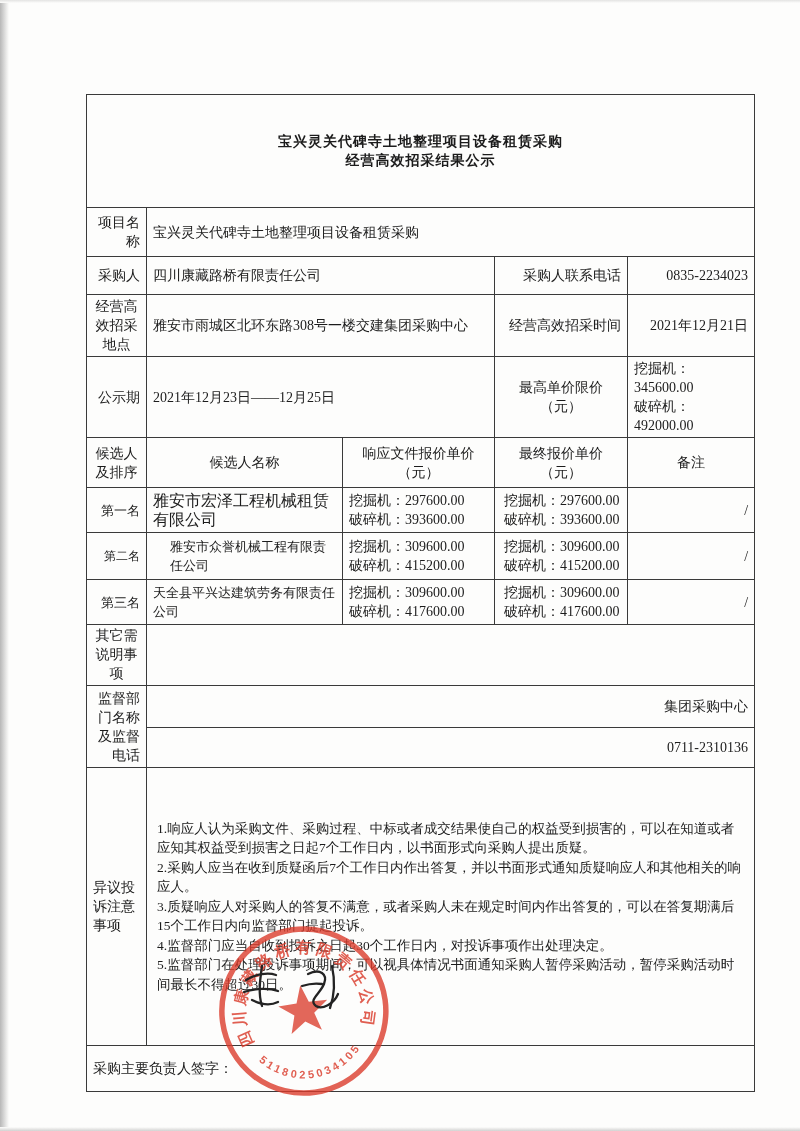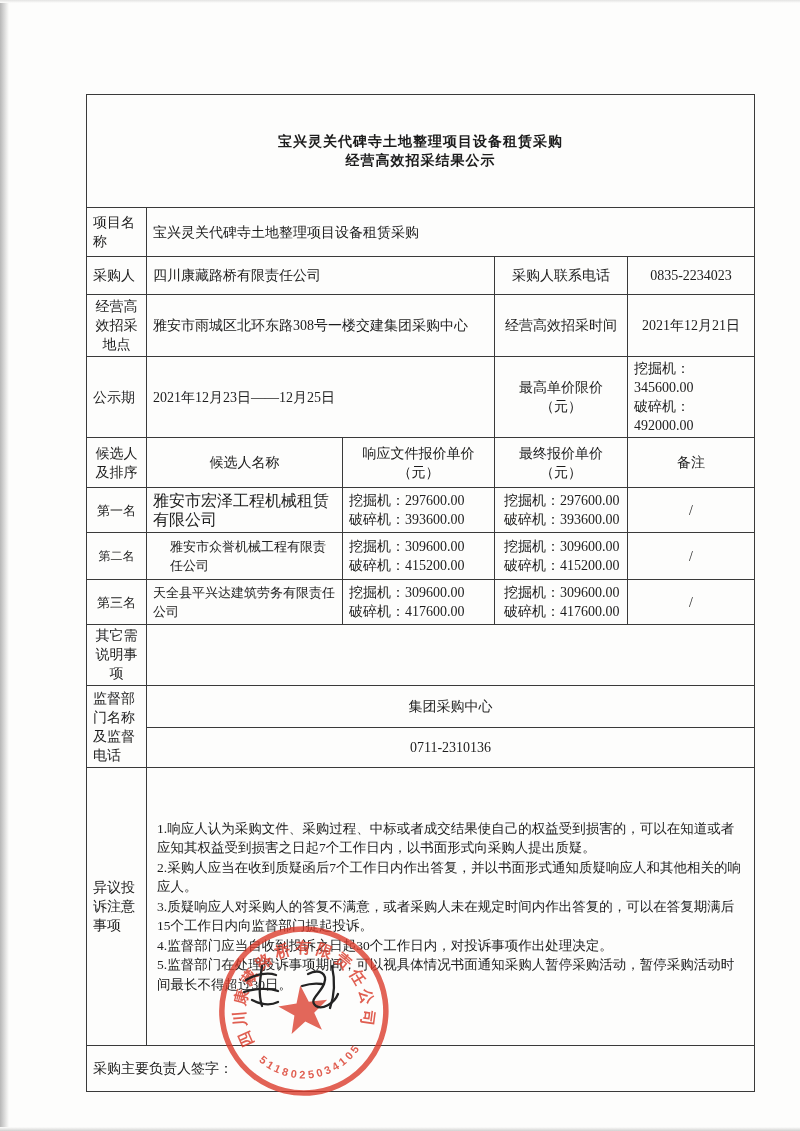--- a/index.html
+++ b/index.html
@@ -30,24 +30,24 @@
     vertical-align:middle;
     overflow:hidden;
   }
   .title-cell{
     text-align:center;vertical-align:top;
     padding-top:30px;
     font-family:"Liberation Sans","DejaVu Sans",sans-serif;
     font-weight:bold;font-size:19px;line-height:28px;
     letter-spacing:1px;
   }
-  .lbl{text-align:left;}
+  .lbl{text-align:right;}
   .lbl-top{text-align:center;vertical-align:top;padding-top:3px;}
   .val{text-align:left;padding-left:9px;}
-  .ctr{text-align:center;}
+  .ctr{text-align:right;}
   .price{font-size:12.5px;line-height:17px;padding-left:13px;white-space:pre-line;}
   .hdr{text-align:center;white-space:pre-line;}
   .notice-cell{vertical-align:middle;}
   .notice-text{
     font-size:13.5px;line-height:19.5px;white-space:pre-line;
     padding:2px 4px;
   }
   .objection-lbl{vertical-align:bottom;padding-bottom:44px;text-align:left;}
   .sig-cell{vertical-align:middle;padding-left:9px;font-size:14px;}
 

